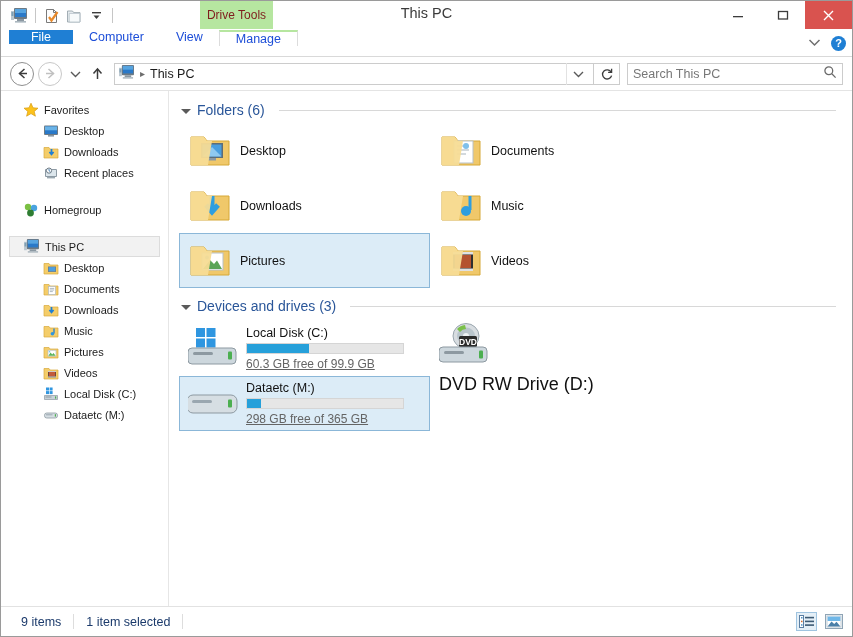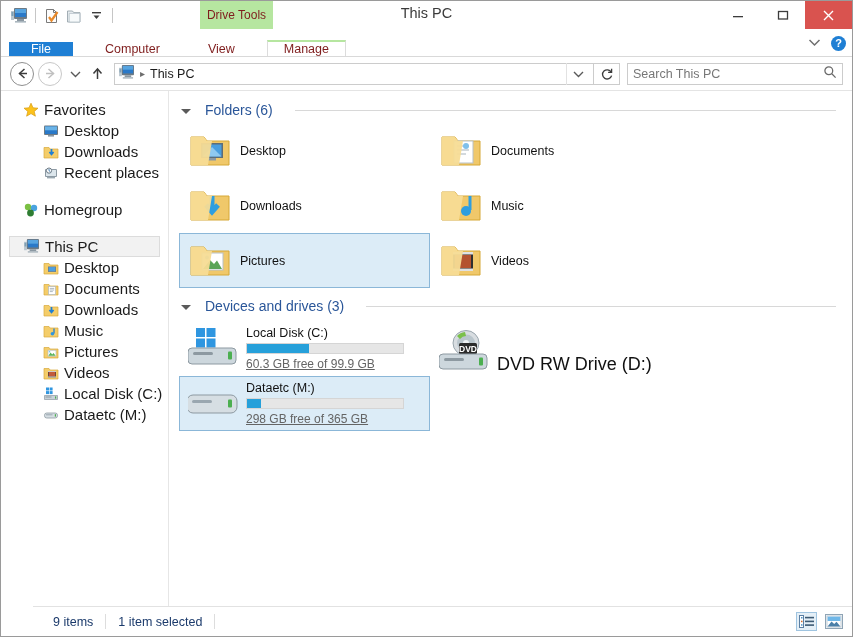--- a/index.html
+++ b/index.html
@@ -74,30 +74,29 @@
   }
   .winbtn.close { background: #d9534f; color: #ffffff; width: 47px; }
 
   
   .ribbonbar {
     position: relative;
     height: 26px;
     background: #ffffff;
     border-bottom: 1px solid #d9d9d9;
     display: flex;
-    align-items: flex-end;
+    align-items: flex-start;
     flex: 0 0 auto;
   }
   .tab {
     display: flex; align-items: center; justify-content: center;
     font-size: 12.5px;
-    color: #7f1d1d;
+    color: #1d4ed8;
     padding: 0 16px;
     box-sizing: border-box;
-    margin-left: 16px;
   }
   .tab.file {
     background: #1f7fd4;
     color: #ffffff;
     width: 64px;
     padding: 0;
     margin-left: 8px;
   }
   .tab.manage {
     border-left: 1px solid #dcdcdc;
@@ -190,21 +189,21 @@
     background: #ffffff;
     border-right: 1px solid #e6e6e6;
     padding-top: 8px;
     box-sizing: border-box;
     overflow: hidden;
   }
   .nav-item {
     height: 21px;
     display: flex; align-items: center;
     gap: 5px;
-    font-size: 15px;
+    font-size: 11px;
     color: #1b1b1b;
     box-sizing: border-box;
   }
   .nav-item.lvl0 { padding-left: 22px; }
   .nav-item.lvl1 { padding-left: 42px; }
   .nav-item.selected {
     background: #f2f2f2;
     border: 1px solid #dcdcdc;
     margin: 0 8px 0 8px;
     padding-left: 14px;
@@ -216,21 +215,21 @@
   .content {
     flex: 1 1 auto;
     background: #ffffff;
     padding: 8px 0 0 10px;
     box-sizing: border-box;
     overflow: hidden;
     position: relative;
   }
   .section-header {
     display: flex; align-items: center;
-    gap: 14px;
+    gap: 6px;
     height: 22px;
     padding-left: 2px;
   }
   .sec-arrow {
     width: 0; height: 0;
     border-left: 5px solid transparent;
     border-right: 5px solid transparent;
     border-top: 5px solid #5a5a5a;
     margin-top: 2px;
   }
@@ -290,33 +289,32 @@
   .drive-info { display: flex; flex-direction: column; gap: 3px; }
   .drive-name { font-size: 12.5px; color: #111111; }
   .bar-outer {
     width: 158px; height: 11px;
     background: #e6e6e6;
     border: 1px solid #d5d5d5;
     box-sizing: border-box;
   }
   .bar-inner { height: 100%; background: #26a0da; }
   .drive-free { font-size: 12px; color: #646464; text-decoration: underline; }
-  .drive-tile.noinfo { align-items: flex-end; }
+  .drive-tile.noinfo { align-items: flex-start; flex-direction: column; }
   .drive-simple-name { font-size: 18px; color: #111111; }
 
   
   .statusbar {
     height: 29px;
     flex: 0 0 auto;
     border-top: 1px solid #e2e2e2;
     background: #ffffff;
     display: flex;
     align-items: center;
     position: relative;
-    margin-left: 32px;
   }
   .status-text {
     font-size: 12.5px;
     color: #1b3a6b;
   }
   .status-sep {
     width: 1px; height: 15px; background: #dddddd;
     margin: 0 12px;
   }
   .view-btns {

